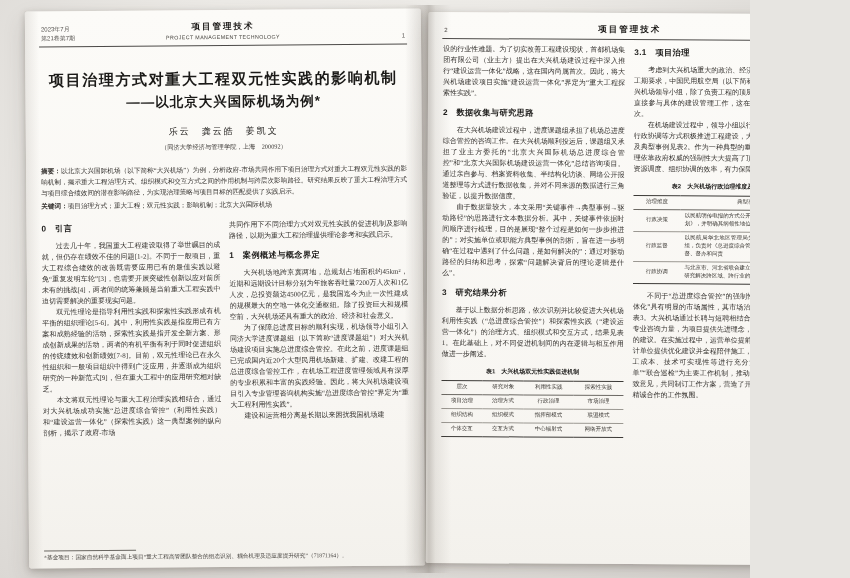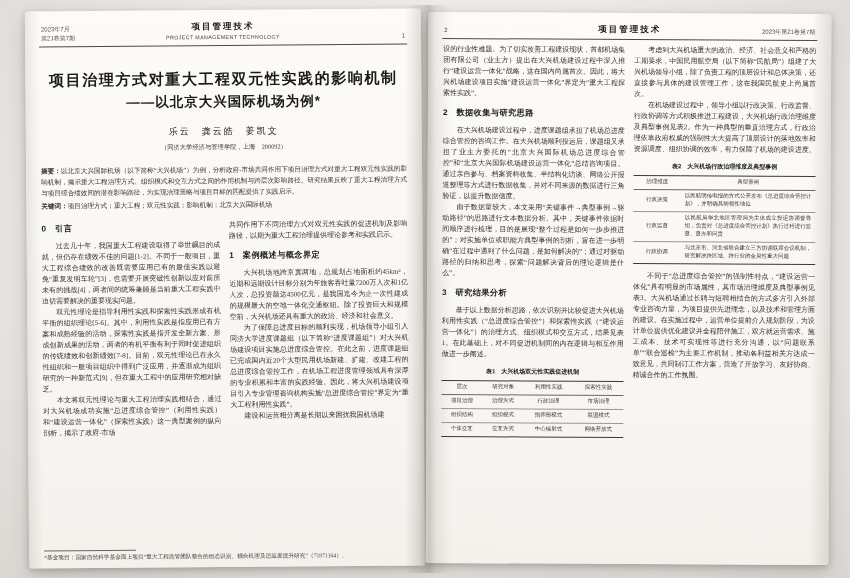--- a/index.html
+++ b/index.html
@@ -1,17 +1,17 @@
 <!DOCTYPE html>
 <html><head>
 <meta charset="utf-8">
 <style>
   html,body { margin:0; padding:0; background:#e7e5e1; }
   .scene {
-    position:relative; width:850px; height:578px; overflow:hidden;
+    position:relative; width:750px; height:578px; overflow:hidden;
     background:radial-gradient(ellipse at 50% 40%, #f4f2ef 0%, #eceae6 55%, #dbd8d4 100%);
     font-family:"Liberation Serif","DejaVu Serif",serif; color:#2e2c2a;
   }
   .page {
     position:absolute;
     background:linear-gradient(180deg,#fcfbf8 0%,#f8f6f2 70%,#f3f1ec 100%);
     box-shadow:0 2px 6px rgba(70,62,54,.30), 0 10px 22px rgba(70,62,54,.18);
     border-radius:2px;
   }
   .page-left  { left:27px;  top:10px; width:396px; height:557px; transform:rotate(-0.45deg); }
@@ -165,20 +165,21 @@
                 <td>个体交互</td>
                 <td>交互方式</td>
                 <td>中心辐射式</td>
                 <td>网络开放式</td>
               </tr>
             </tbody>
           </table>
         </div>
 
         <div class="col">
+          <h3 class="first">3.1　项目治理</h3>
           <p class="ind">考虑到大兴机场重大的政治、经济、社会意义和严格的工期要求，中国民用航空局（以下简称“民航局”）组建了大兴机场领导小组，除了负责工程的顶层设计和总体决策，还直接参与具体的建设管理工作，这在我国民航史上尚属首次。</p>
           <p class="ind">在机场建设过程中，领导小组以行政决策、行政监督、行政协调等方式积极推进工程建设，大兴机场行政治理维度及典型事例见表2。作为一种典型的垂直治理方式，行政治理依靠政府权威的强制性大大提高了顶层设计的落地效率和资源调度、组织协调的效率，有力保障了机场的建设进度。</p>
 
           <div class="tcap">表2　大兴机场行政治理维度及典型事例</div>
           <table>
             <thead>
               <tr>
                 <th style="width:26%">治理维度</th>
                 <th>典型事例</th>
               </tr>

